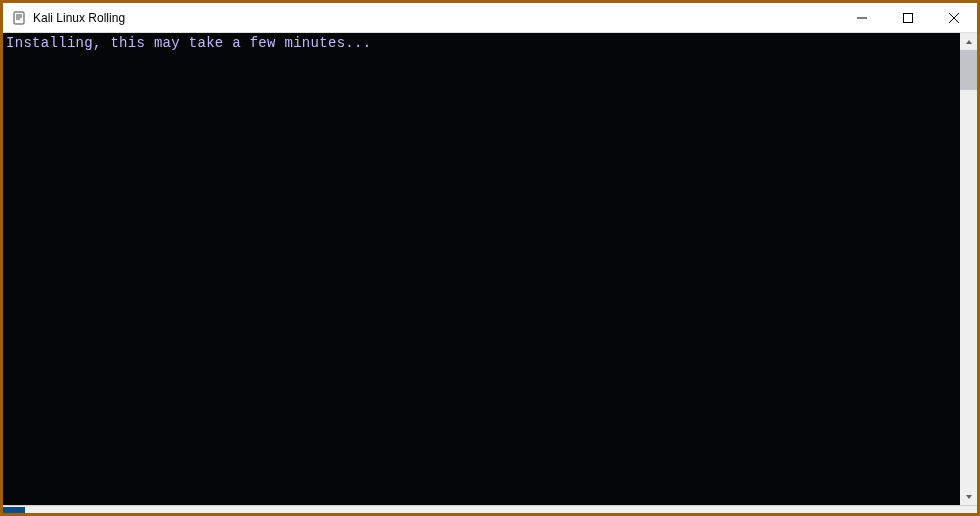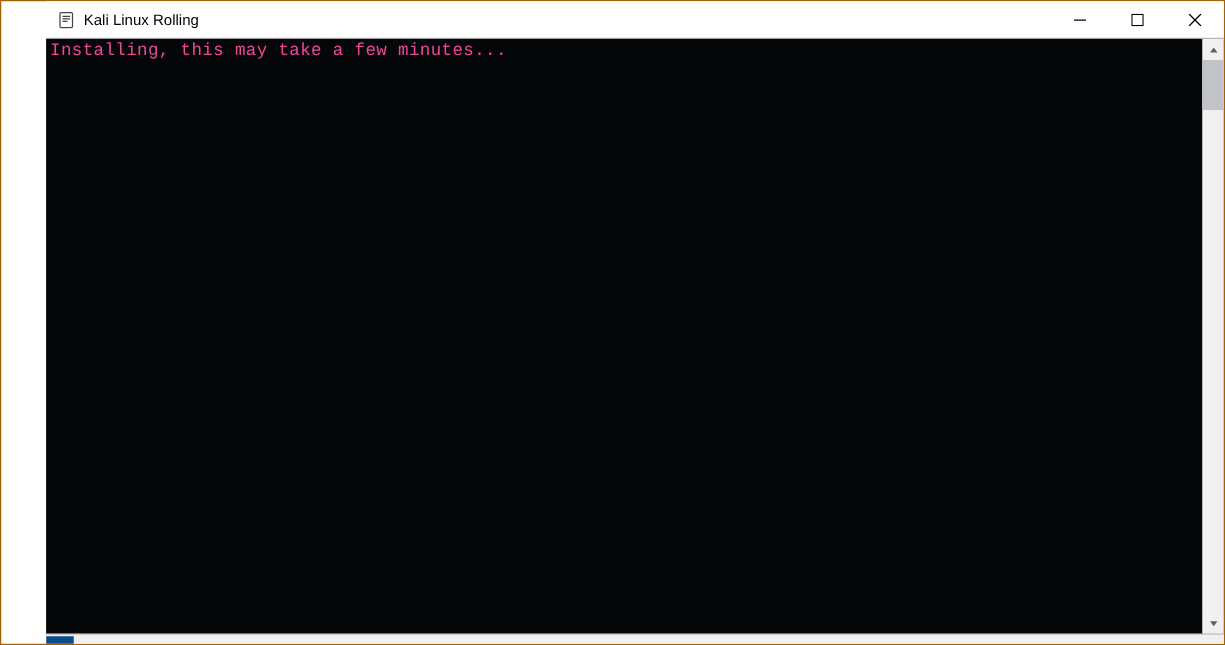--- a/index.html
+++ b/index.html
@@ -10,25 +10,24 @@
     body {
       width: 980px;
       height: 516px;
       font-family: "Segoe UI", Tahoma, sans-serif;
       background: #fff;
       overflow: hidden;
     }
     .window {
       width: 100%;
       height: 100%;
-      border: 1px solid #a16207;
+      border: 3px solid #a16207;
       display: flex;
       flex-direction: column;
       background: #fff;
-      padding-left: 36px;
     }
     .titlebar {
       height: 30px;
       background: #fff;
       display: flex;
       align-items: center;
       border-bottom: 1px solid #ddd;
       flex-shrink: 0;
     }
     .titlebar-icon {
@@ -70,21 +69,21 @@
     }
     .content-area {
       flex: 1;
       display: flex;
       background: #050608;
       overflow: hidden;
     }
     .terminal {
       flex: 1;
       background: #050608;
-      color: #ec4899;
+      color: #c4b5fd;
       font-family: "Consolas", "Courier New", monospace;
       font-size: 14px;
       padding: 2px 0 0 3px;
       white-space: pre;
       letter-spacing: 0.3px;
     }
     .scrollbar {
       width: 17px;
       background: #f0f0f0;
       display: flex;

